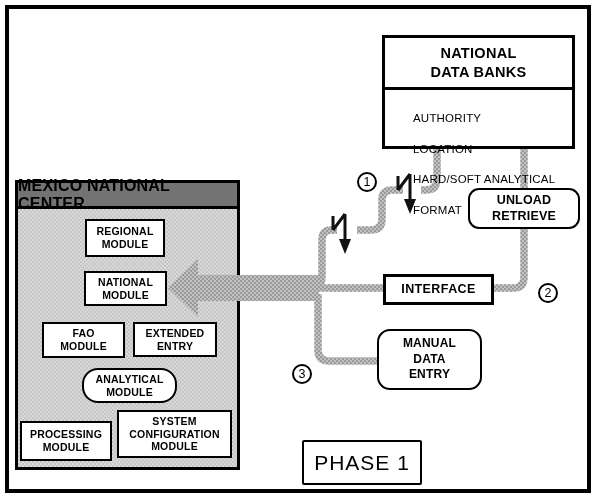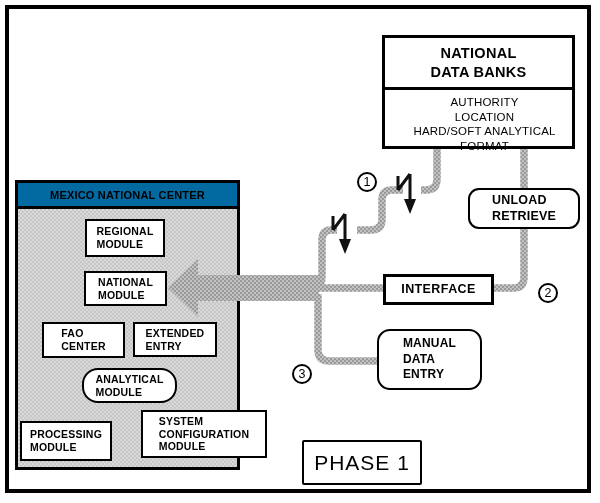--- a/index.html
+++ b/index.html
@@ -12,55 +12,55 @@
     border:4px solid #000;box-sizing:border-box;background:#fff;z-index:0;
   }
   .abs{position:absolute;box-sizing:border-box;}
   .pre{white-space:pre-line;}
   
   .mexico{
     left:15px;top:180px;width:225px;height:290px;border:3px solid #000;
     background:#fff;z-index:1;display:flex;flex-direction:column;
   }
   .mexico-header{
-    height:23px;border-bottom:3px solid #000;background:#0369a1;
+    height:23px;border-bottom:3px solid #000;background:#737373;
     display:flex;align-items:center;justify-content:center;
-    font-weight:bold;font-size:11px;letter-spacing:.2px;
+    font-weight:bold;font-size:16px;letter-spacing:.2px;
   }
   .mexico-body{
     flex:1;
     background:repeating-conic-gradient(#c6c6c6 0% 25%, #d9d9d9 0% 50%) 0 0 / 4px 4px;
   }
   
   .node{
     background:#fff;border:2.5px solid #000;z-index:3;
-    display:flex;align-items:center;justify-content:center;text-align:left;
+    display:flex;align-items:center;justify-content:center;text-align:center;
     font-weight:bold;font-size:10.5px;line-height:1.2;letter-spacing:.2px;
   }
   .rounded{border-radius:11px;}
   
   .banks{
     left:382px;top:35px;width:193px;height:114px;border:3px solid #000;
     background:#fff;z-index:3;
   }
   .banks-title{
     height:49px;border-bottom:3px solid #000;display:flex;align-items:center;
     justify-content:center;text-align:center;font-weight:bold;font-size:14.5px;
     line-height:1.25;letter-spacing:.3px;
   }
   .banks-list{padding:5px 0 0 12px;font-size:11.5px;line-height:14.5px;letter-spacing:.2px;}
-  .banks-list div{margin:0;text-align:center;}
+  .banks-list div{margin:16px;}
   
   .regional{left:85px;top:219px;width:80px;height:38px;}
   .national{left:84px;top:271px;width:83px;height:35px;}
   .fao{left:42px;top:322px;width:83px;height:36px;}
   .extended{left:133px;top:322px;width:84px;height:35px;}
   .analytical{left:82px;top:368px;width:95px;height:35px;border-radius:16px;}
   .processing{left:20px;top:412px;width:92px;height:40px;margin-top:9px;}
-  .sysconfig{left:117px;top:410px;width:126px;height:48px;margin-left:24px;}
+  .sysconfig{left:117px;top:410px;width:115px;height:48px;}
   .unload{left:468px;top:188px;width:112px;height:41px;font-size:12.5px;line-height:1.25;}
   .interface{left:383px;top:274px;width:111px;height:31px;border-width:3px;font-size:12.5px;letter-spacing:.4px;}
   .manual{left:377px;top:329px;width:105px;height:61px;font-size:12px;line-height:1.3;border-radius:13px;}
   .phase{left:302px;top:440px;width:120px;height:45px;font-weight:normal;font-size:21px;letter-spacing:1px;border-radius:2px;}
   
   .marker{
     width:20px;height:20px;border:2px solid #000;border-radius:50%;background:#fff;
     display:flex;align-items:center;justify-content:center;
     font-size:12.5px;font-weight:normal;z-index:3;
   }
@@ -125,21 +125,21 @@
     <div>HARD/SOFT ANALYTICAL</div>
     <div>FORMAT</div>
   </div>
 </div>
 
 <div class="abs node regional pre">REGIONAL
 MODULE</div>
 <div class="abs node national pre">NATIONAL
 MODULE</div>
 <div class="abs node fao pre">FAO
-CENTER</div>
+MODULE</div>
 <div class="abs node extended pre">EXTENDED
 ENTRY</div>
 <div class="abs node analytical pre">ANALYTICAL
 MODULE</div>
 <div class="abs node processing pre">PROCESSING
 MODULE</div>
 <div class="abs node sysconfig pre">SYSTEM
 CONFIGURATION
 MODULE</div>
 

